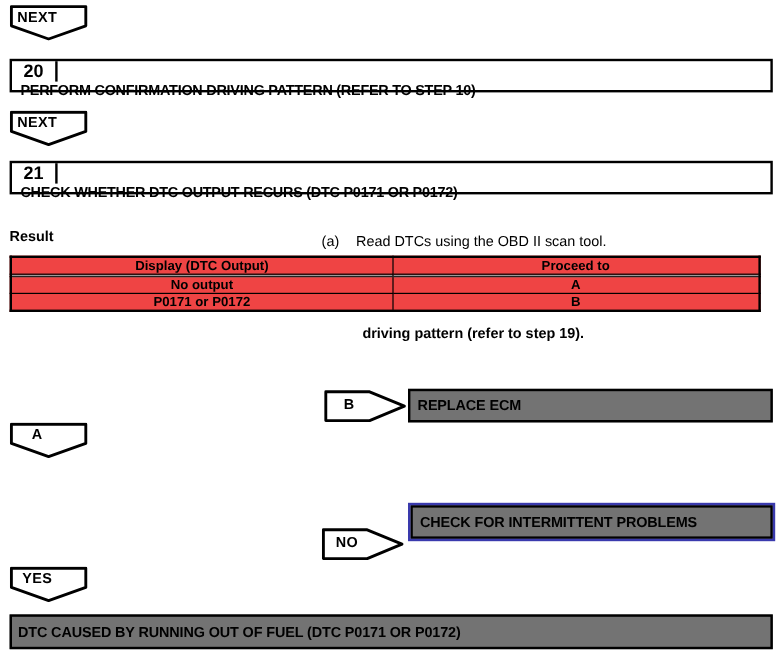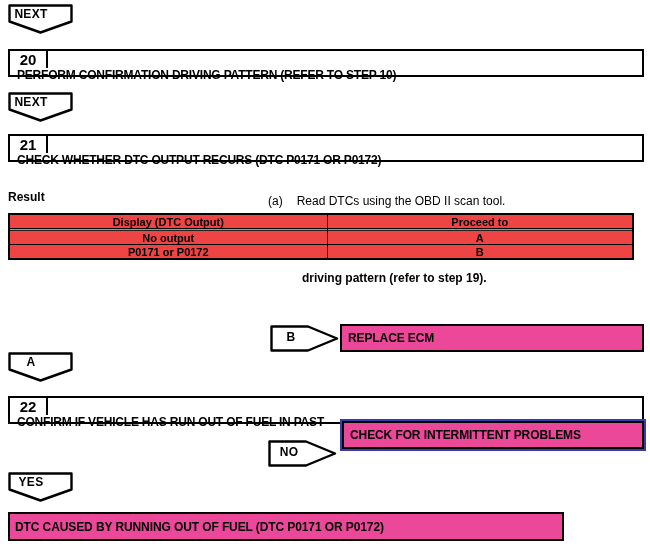--- a/index.html
+++ b/index.html
@@ -30,21 +30,21 @@
   .step-num{
     width:36px;border-right:2px solid #000;display:flex;align-items:center;
     justify-content:center;font-weight:bold;font-size:15px;
   }
   .step-title{
     flex:1;display:flex;align-items:center;padding-left:7px;
     font-weight:bold;font-size:12px;letter-spacing:-0.2px;white-space:nowrap;
   }
   
   .action-box{
-    border:2px solid #000;background:#ec4899;display:flex;align-items:center;
+    border:2px solid #000;background:#737373;display:flex;align-items:center;
     padding-left:6px;font-weight:bold;font-size:12px;letter-spacing:-0.1px;
     white-space:nowrap;box-sizing:border-box;
   }
   .hl-blue{outline:2px solid #3a3aad;}
   
   .instruction{font-size:12px;white-space:nowrap;}
   .instruction .marker{margin-right:14px;}
   
   .result-label{font-weight:bold;font-size:12px;}
   
@@ -140,40 +140,36 @@
     <span>REPLACE ECM</span>
   </div>
 
   <div class="abs conn-down" style="left:8px;top:352px;">
     <svg viewBox="0 0 66 30">
       <polygon points="1.5,1.5 63.5,1.5 63.5,17.5 32.5,28.5 1.5,17.5" fill="#ffffff" stroke="#000000" stroke-width="2.4" stroke-linejoin="round"></polygon>
     </svg>
     <span class="lbl">A</span>
   </div>
 
-  <div class="abs step-box" style="top:396px;">
-    <div class="step-num">22</div>
-    <div class="step-title">CONFIRM IF VEHICLE HAS RUN OUT OF FUEL IN PAST</div>
-  </div>
 
   <div class="abs conn-right" style="left:268px;top:440px;">
     <svg viewBox="0 0 69 27">
       <polygon points="1.5,1.5 38,1.5 67,13.5 38,25.5 1.5,25.5" fill="#ffffff" stroke="#000000" stroke-width="2.4" stroke-linejoin="round"></polygon>
     </svg>
     <span class="lbl">NO</span>
   </div>
 
   <div class="abs action-box hl-blue" style="left:342px;top:421px;width:302px;height:28px;">
     <span>CHECK FOR INTERMITTENT PROBLEMS</span>
   </div>
 
   <div class="abs conn-down" style="left:8px;top:472px;">
     <svg viewBox="0 0 66 30">
       <polygon points="1.5,1.5 63.5,1.5 63.5,17.5 32.5,28.5 1.5,17.5" fill="#ffffff" stroke="#000000" stroke-width="2.4" stroke-linejoin="round"></polygon>
     </svg>
     <span class="lbl">YES</span>
   </div>
 
-  <div class="abs action-box" style="left:8px;top:512px;width:556px;height:29px;padding-left:5px;">
+  <div class="abs action-box" style="left:8px;top:512px;width:636px;height:29px;padding-left:5px;">
     <span>DTC CAUSED BY RUNNING OUT OF FUEL (DTC P0171 OR P0172)</span>
   </div>
 
 </div>
 
 </body></html>

